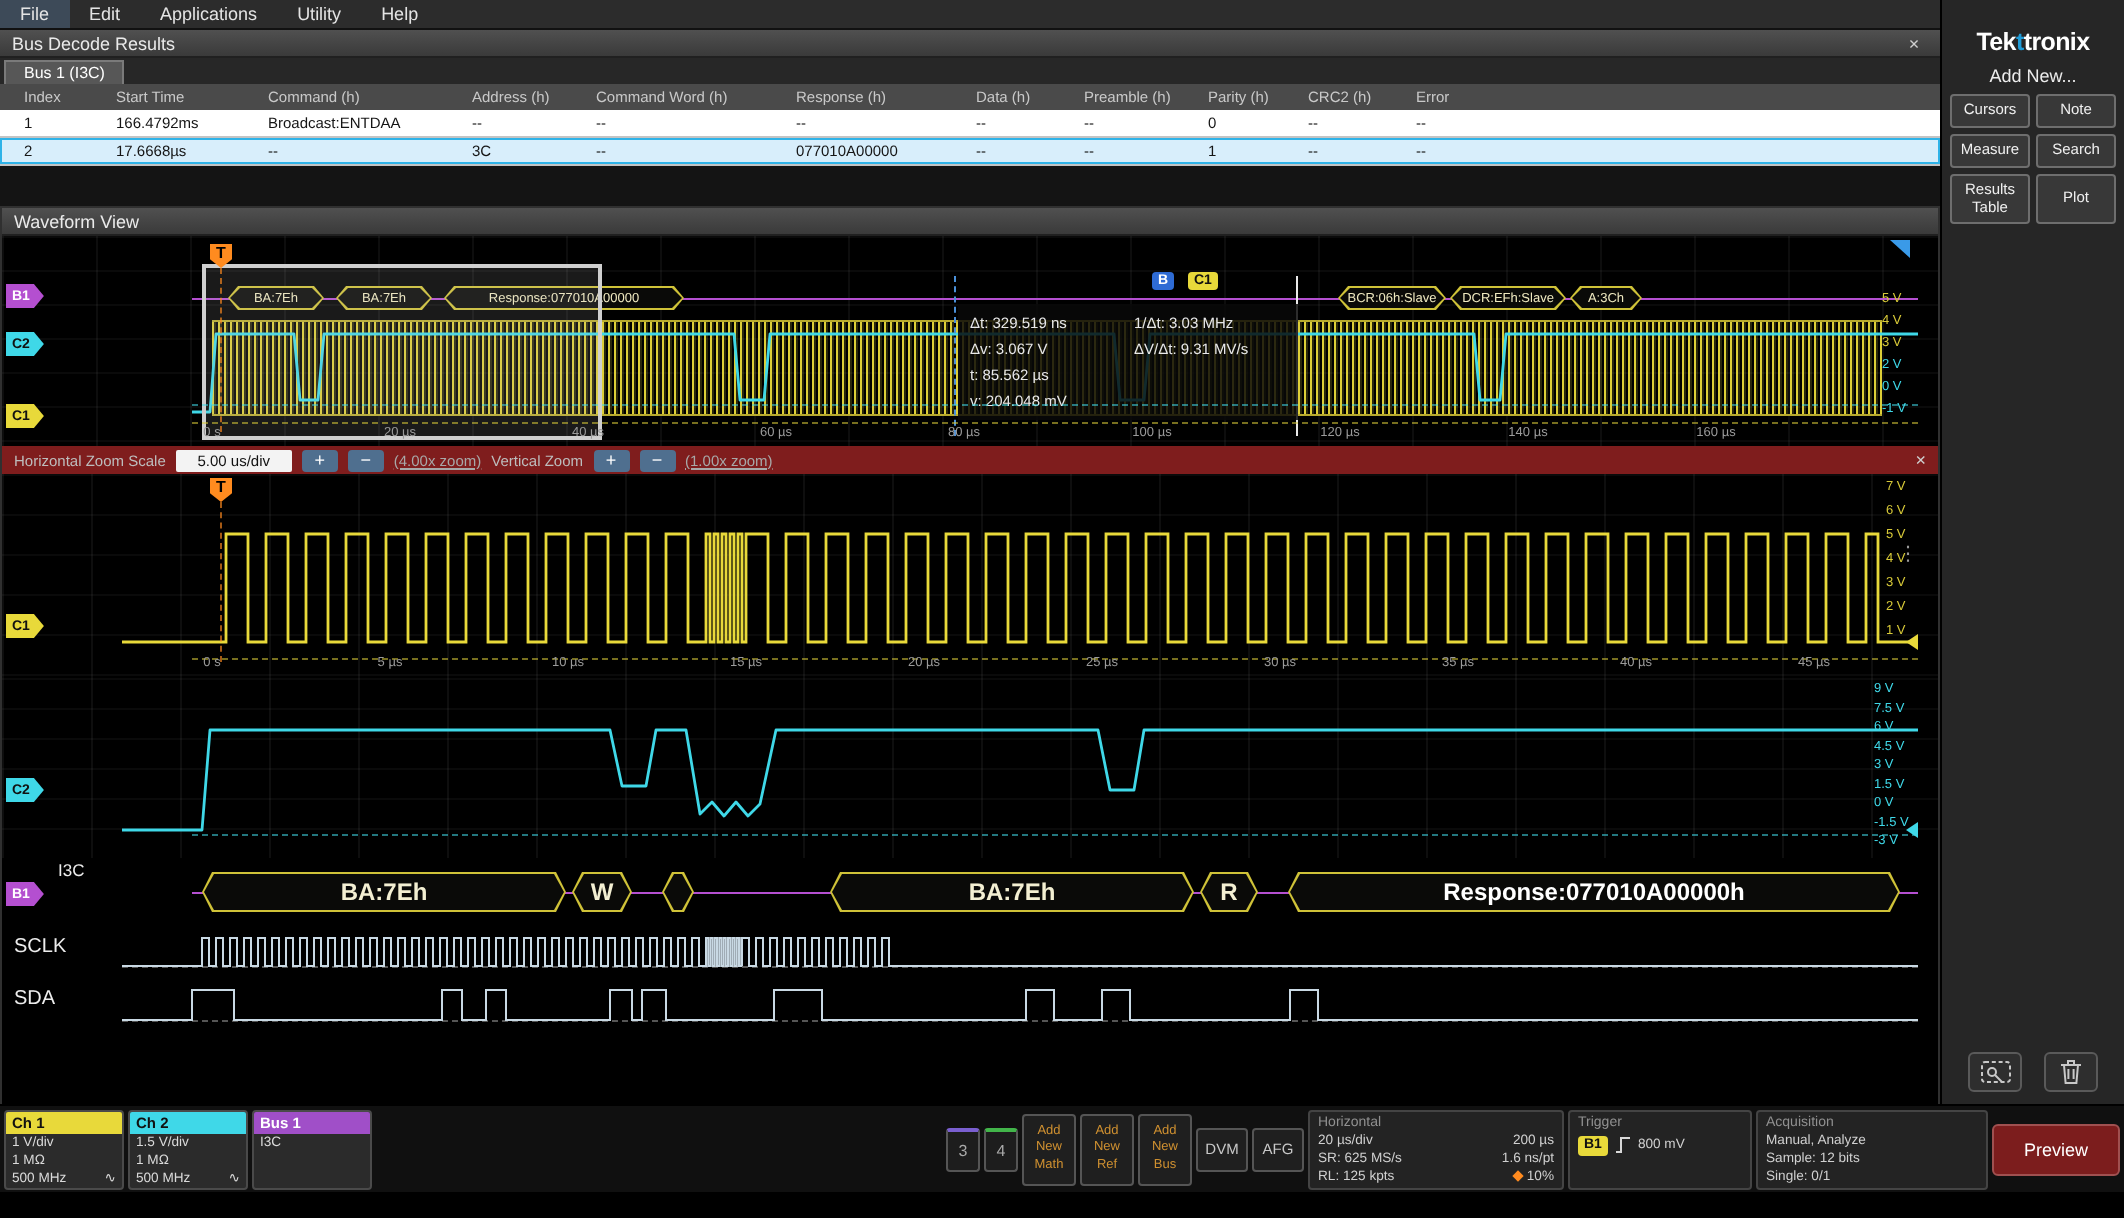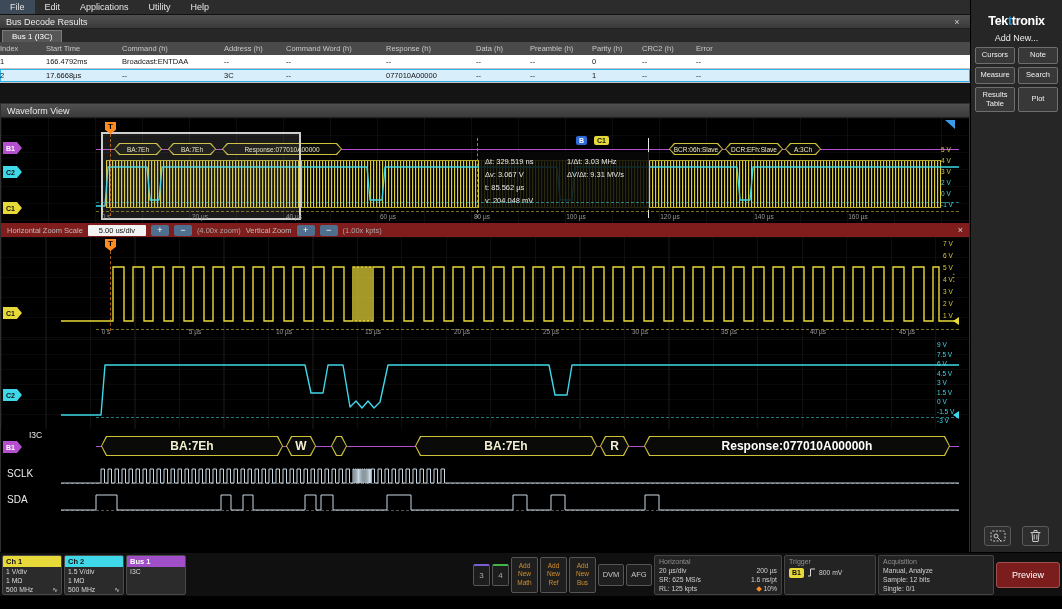--- a/index.html
+++ b/index.html
@@ -33,21 +33,21 @@
   .panel-hdr { height:14px; background:linear-gradient(#505050,#3a3a3a); color:#eaeaea; font-size:9px;
     display:flex; align-items:center; padding:0 6px; border-bottom:1px solid #202020; }
   .panel-hdr .close { margin-left:auto; color:#cfcfcf; width:14px; text-align:center; font-size:9px; }
   .tabstrip { height:13px; background:#272727; display:flex; align-items:flex-end; padding-left:2px; }
   .tab { background:#575757; color:#fff; font-size:8px; padding:0 9px; height:12px;
     display:flex; align-items:center; border:1px solid #7a7a7a; border-bottom:none; }
   .tgrid { display:grid; grid-template-columns:46px 76px 102px 62px 100px 90px 54px 62px 50px 54px 1fr; }
   #thead { height:13px; background:#4a4a4a; color:#c9c9c9; font-size:7.5px; align-items:center; }
   .trow { height:14px; background:#fff; color:#151515; font-size:7.5px; align-items:center; border-bottom:1px solid #c4c4c4; }
   .trow.selected { background:#d8eefb; box-shadow: inset 0 0 0 1px #2fb3e8; }
-  .tcell { padding-left:0; white-space:nowrap; overflow:hidden; }
+  .tcell { padding-left:12px; white-space:nowrap; overflow:hidden; }
   .tfiller { height:20px; background:#141414; }
 
   
   #wpanel { position:absolute; left:0; top:103px; width:970px; height:449px; background:#000; border:1px solid #303030; }
   #wcontent { position:relative; height:436px; background:#000; overflow:hidden; }
   .wsec { position:absolute; left:0; width:968px; overflow:hidden; }
   #ov   { top:0;   height:105px;
     background-image:repeating-linear-gradient(to right, rgba(255,255,255,.05) 0 1px, transparent 1px 47px),
                      repeating-linear-gradient(to bottom, rgba(255,255,255,.04) 0 1px, transparent 1px 17px); }
   #zbar { top:105px; height:14px; background:#7f1d1d; display:flex; align-items:center; gap:5px;
@@ -111,21 +111,21 @@
   .dl-y { border-color:rgba(216,202,56,.55); } .dl-c { border-color:rgba(63,216,232,.55); }
   .lvltri { position:absolute; width:0; height:0; border-top:9px solid #3a9ae8; border-left:10px solid transparent; }
   .lvlarr { position:absolute; width:0; height:0; border-top:4px solid transparent; border-bottom:4px solid transparent; }
   .la-y { border-right:6px solid #e8d93a; } .la-c { border-right:6px solid #3fd8e8; }
   .handle { position:absolute; color:#9a9a9a; font-size:10px; line-height:10px; }
 
   .zval { background:#f3f3f3; color:#111; padding:0 6px; height:11px; line-height:11px;
     border-radius:1px; min-width:58px; text-align:center; }
   .zbtn { width:18px; height:11px; background:#4f6f8f; color:#fff; border-radius:2px;
     text-align:center; line-height:10px; font-size:9px; }
-  .zfac { color:#a8a8a8; }
+  .zfac { color:#a8a8a8;text-decoration:underline; }
   .zclose { margin-left:auto; color:#cfcfcf; font-size:9px; }
 
   .dlabel { position:absolute; left:6px; color:#ececec; font-size:10px; }
 
   
   #bottombar { position:absolute; left:0; top:552px; width:1062px; height:44px; background:#101010;
     display:flex; align-items:flex-start; padding:2px; gap:2px; border-top:1px solid #000; }
   .badge { width:60px; height:40px; background:#2b2b2b; border:1px solid #4a4a4a; border-radius:2px;
     overflow:hidden; font-size:6.8px; color:#dadada; }
   .bh { height:11px; font-size:7.5px; font-weight:bold; padding:0 3px; display:flex; align-items:center; }
@@ -341,21 +341,21 @@
 
       <div class="wsec" id="zbar">
         <span>Horizontal Zoom Scale</span>
         <span class="zval">5.00 us/div</span>
         <span class="zbtn">+</span>
         <span class="zbtn">−</span>
         <span class="zfac">(4.00x zoom)</span>
         <span>Vertical Zoom</span>
         <span class="zbtn">+</span>
         <span class="zbtn">−</span>
-        <span class="zfac">(1.00x kpts)</span>
+        <span class="zfac">(1.00x zoom)</span>
         <span class="zclose">×</span>
       </div>
 
       <div class="wsec" id="c1z">
         <svg class="wsvg">
             <path id="c1path" class="st-y" d="M60 84L112 84L112 30L123 30L123 84L132 84L132 30L143 30L143 84L152 84L152 30L163 30L163 84L172 84L172 30L183 30L183 84L192 84L192 30L203 30L203 84L212 84L212 30L223 30L223 84L232 84L232 30L243 30L243 84L252 84L252 30L263 30L263 84L272 84L272 30L283 30L283 84L292 84L292 30L303 30L303 84L312 84L312 30L323 30L323 84L332 84L332 30L343 30L343 84L352 84L352 30L354 30L354 84L356 84L356 30L358 30L358 84L360 84L360 30L362 30L362 84L364 84L364 30L366 30L366 84L368 84L368 30L370 30L370 84L372 84L372 30L383 30L383 84L392 84L392 30L403 30L403 84L412 84L412 30L423 30L423 84L432 84L432 30L443 30L443 84L452 84L452 30L463 30L463 84L472 84L472 30L483 30L483 84L492 84L492 30L503 30L503 84L512 84L512 30L523 30L523 84L532 84L532 30L543 30L543 84L552 84L552 30L563 30L563 84L572 84L572 30L583 30L583 84L592 84L592 30L603 30L603 84L612 84L612 30L623 30L623 84L632 84L632 30L643 30L643 84L652 84L652 30L663 30L663 84L672 84L672 30L683 30L683 84L692 84L692 30L703 30L703 84L712 84L712 30L723 30L723 84L732 84L732 30L743 30L743 84L752 84L752 30L763 30L763 84L772 84L772 30L783 30L783 84L792 84L792 30L803 30L803 84L812 84L812 30L823 30L823 84L832 84L832 30L843 30L843 84L852 84L852 30L863 30L863 84L872 84L872 30L883 30L883 84L892 84L892 30L903 30L903 84L912 84L912 30L923 30L923 84L932 84L932 30L938 30L938 84L938 84L958 84"></path>
           </svg>
         <div class="tflag" style="left:104px;top:2px;">T</div>
         <div class="tline" style="left:109px;top:14px;height:80px;"></div>
         <div class="chbadge bg-y" style="left:2px;top:70px;">C1</div>

